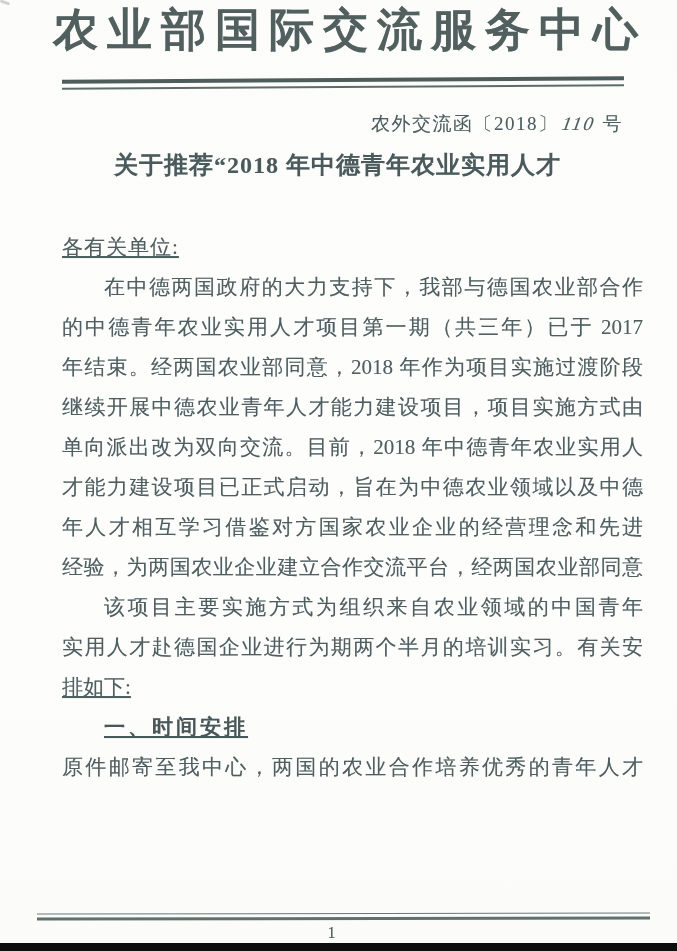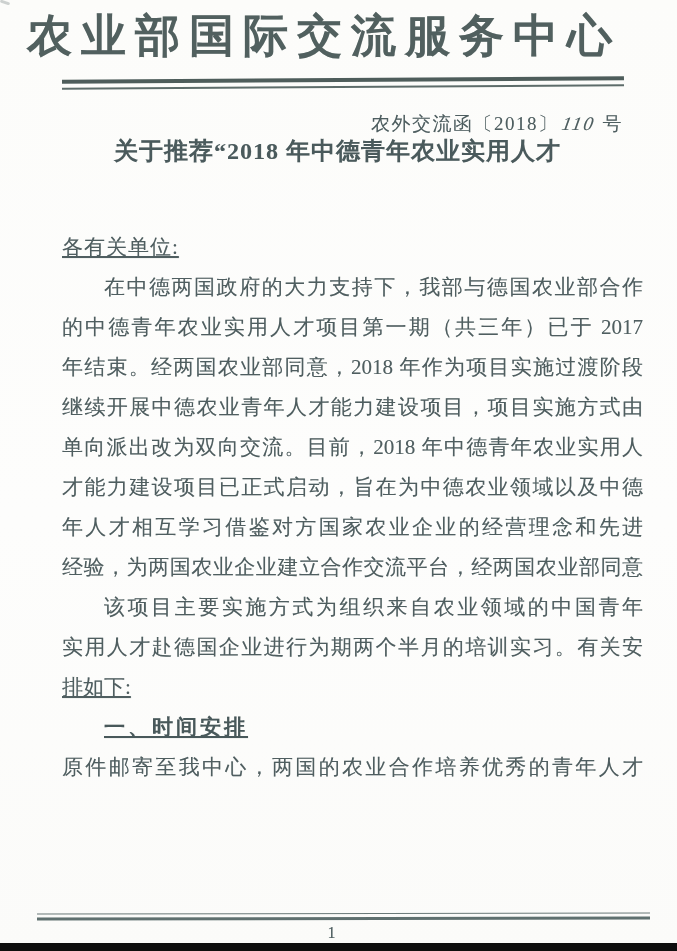--- a/index.html
+++ b/index.html
@@ -36,25 +36,25 @@
     left: 0;
     right: 0;
     bottom: 0;
     height: 8px;
     background: #0e0e0e;
   }
 
   
   .org-name {
     position: absolute;
-    top: 8px;
+    top: 2px;
     left: 18px;
     right: 30px;
     margin: 0;
-    text-align: left;
+    text-align: right;
     font-size: 45px;
     line-height: 56px;
     font-weight: 700;
     letter-spacing: 9px;
     text-indent: 9px;
     color: #51605f;
     white-space: nowrap;
   }
   .header-rule {
     position: absolute;
@@ -83,21 +83,21 @@
     font-style: italic;
     transform: skewX(-10deg);
     letter-spacing: 2px;
     margin: 0 3px 0 4px;
   }
   .doc-number .suffix { margin-left: 4px; }
 
   
   .doc-title {
     position: absolute;
-    top: 132px;
+    top: 146px;
     left: 50px;
     right: 52px;
     text-align: center;
     font-size: 24px;
     line-height: 39px;
     font-weight: 700;
     letter-spacing: 1px;
     color: #4a5a5c;
   }
 

